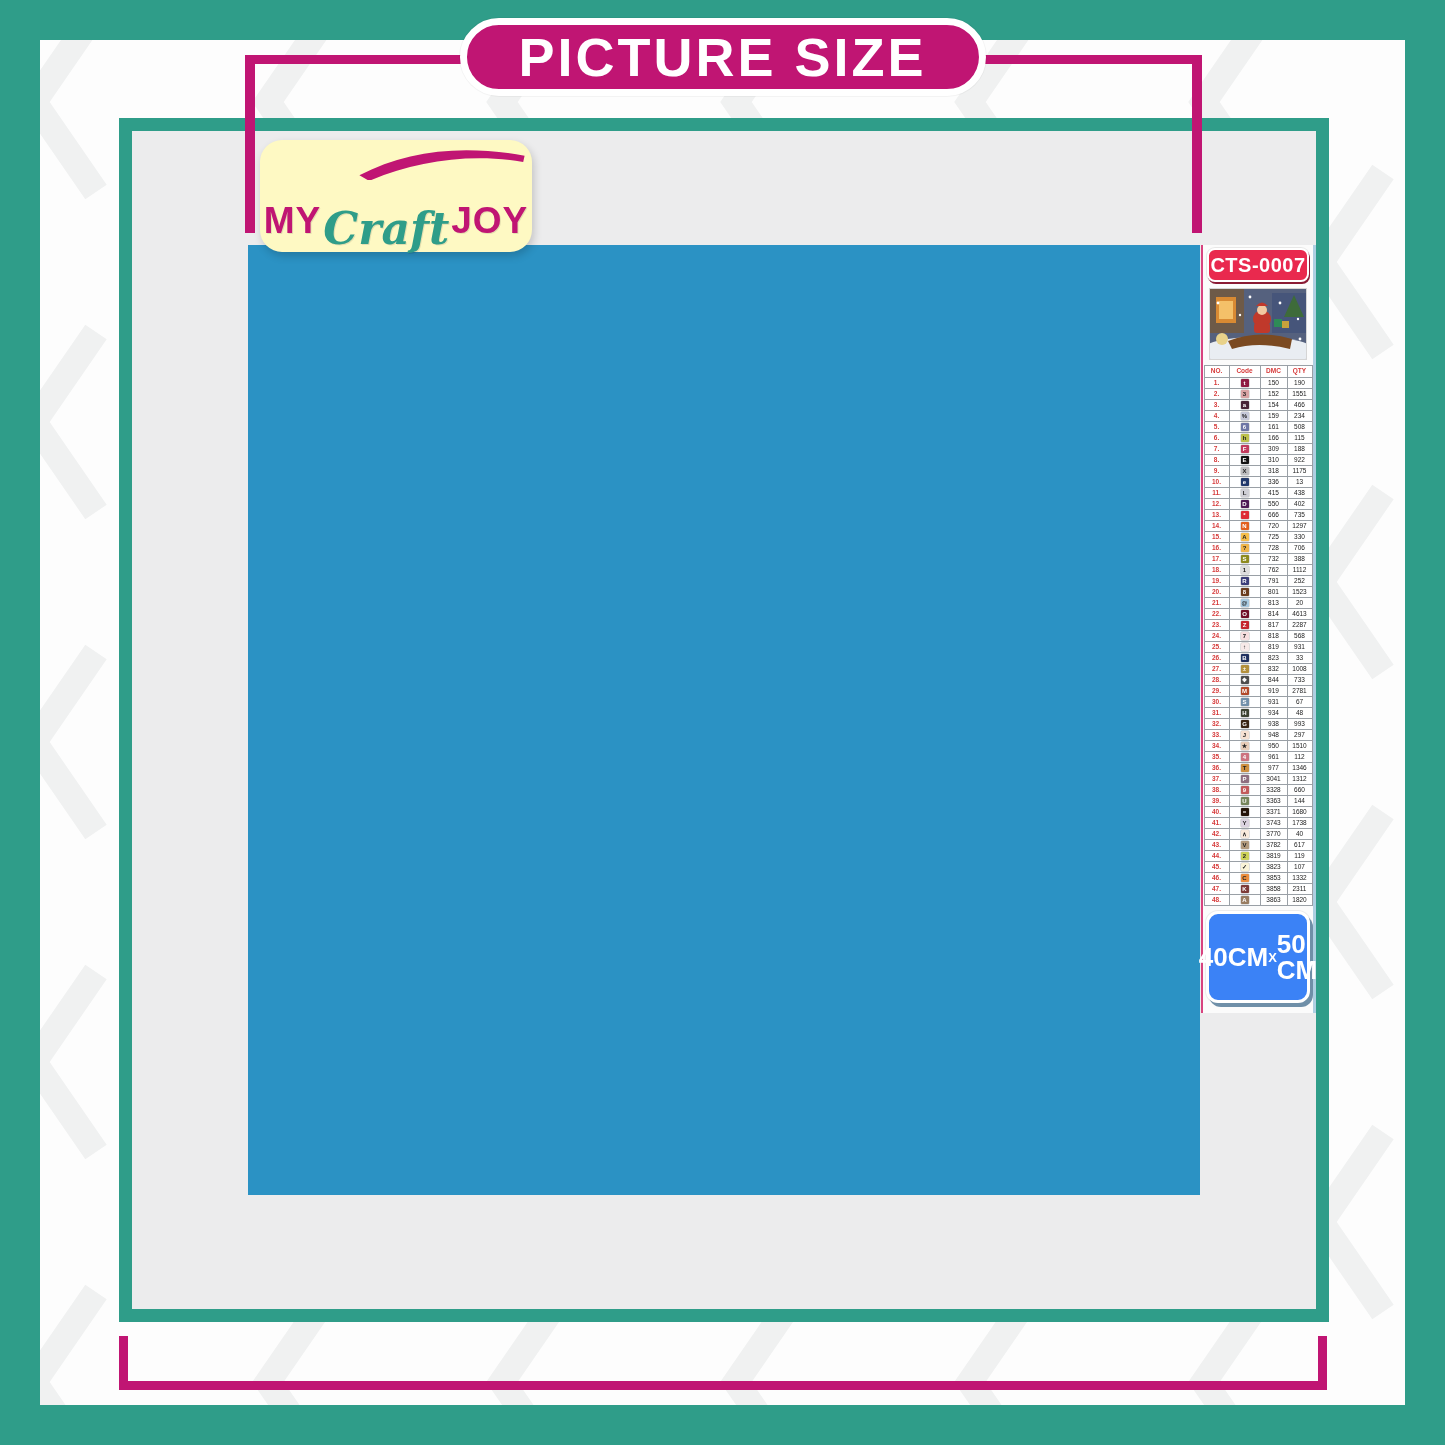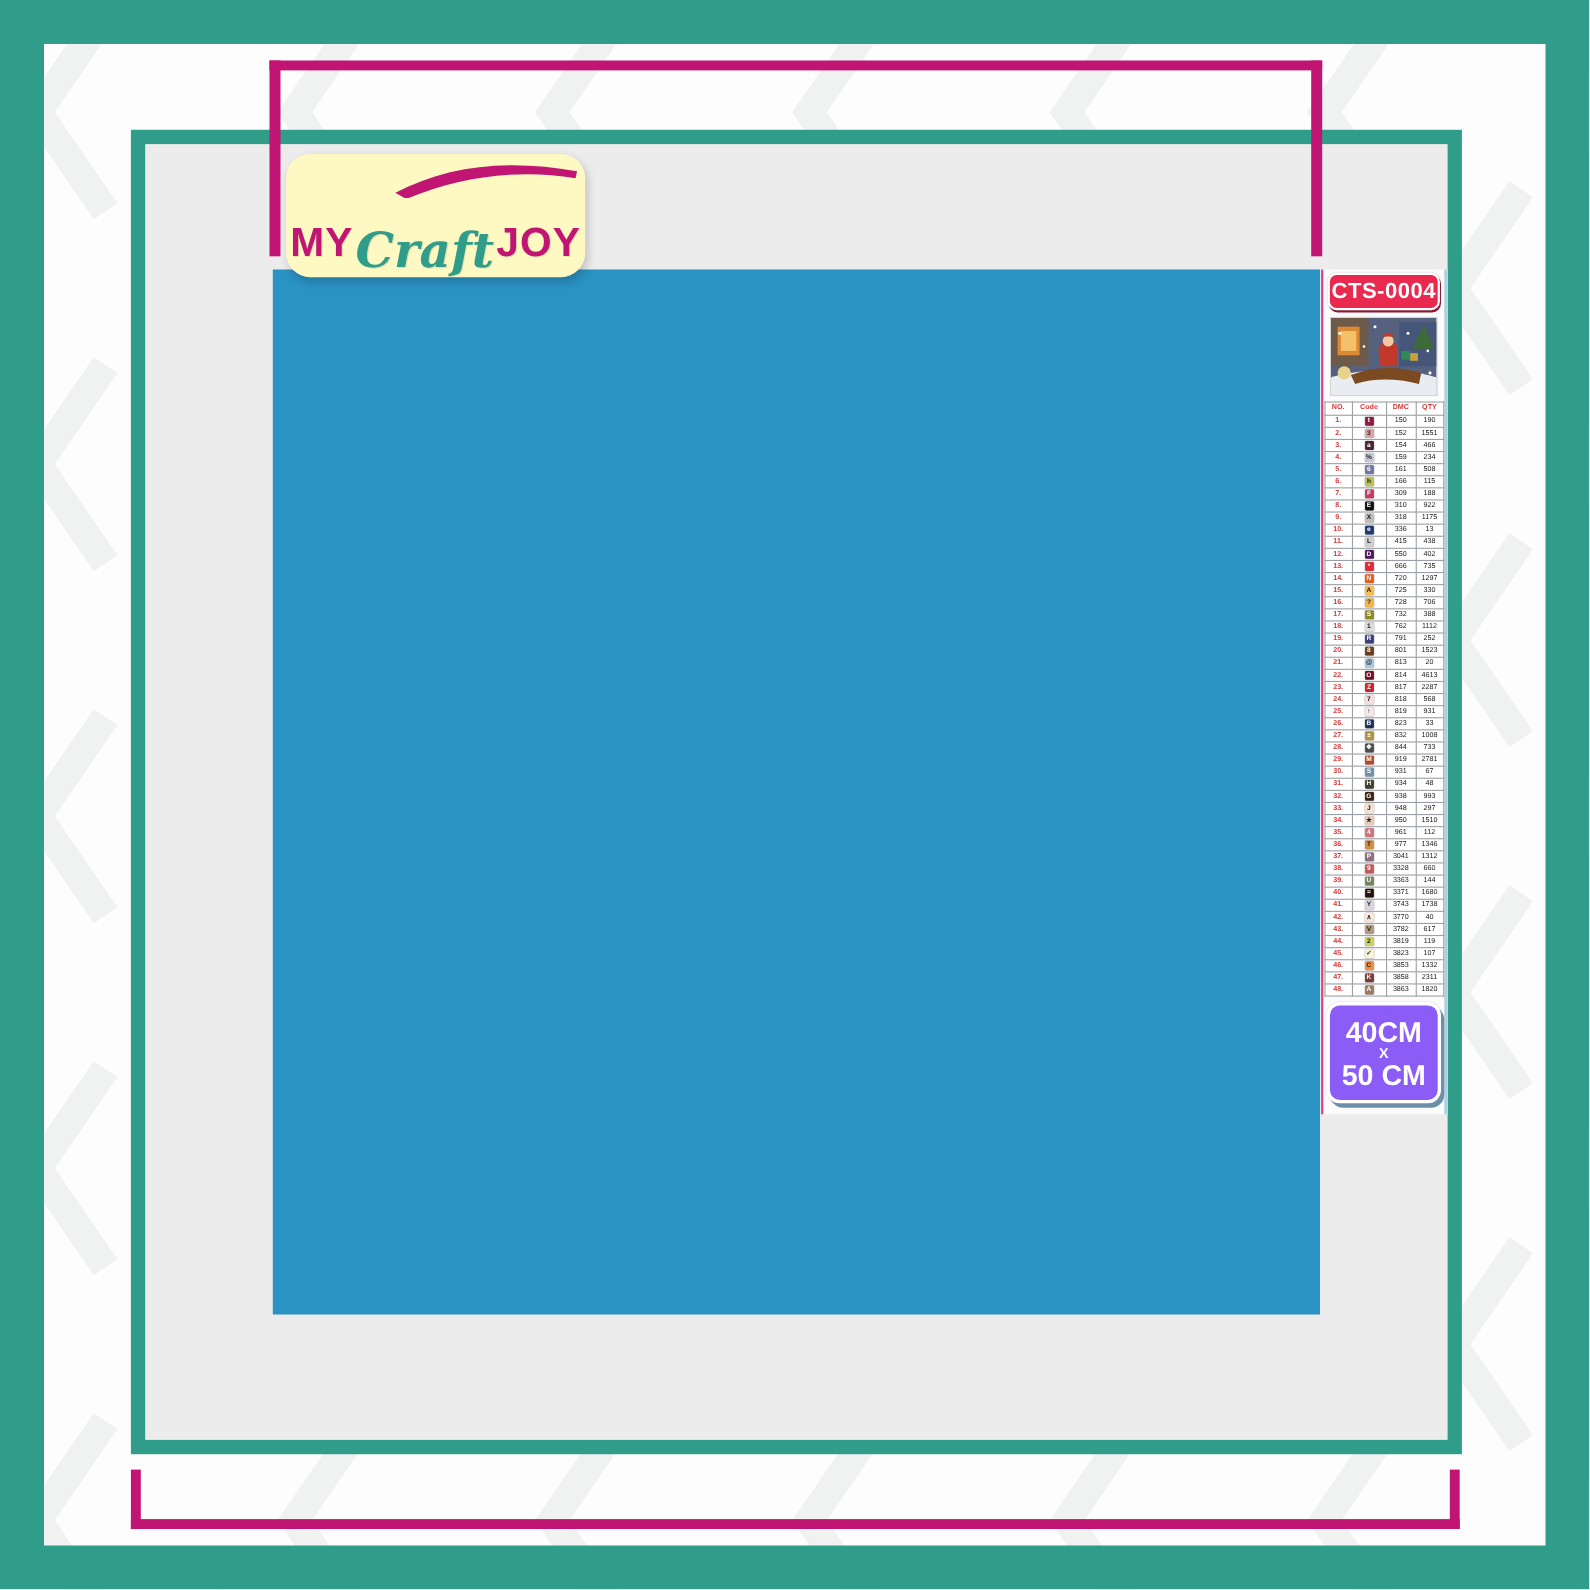--- a/index.html
+++ b/index.html
@@ -54,22 +54,22 @@
   #kit-thumb{margin-top:7px;flex:0 0 auto;box-shadow:0 0 0 1px rgba(0,0,0,0.15);}
   #dmc-table{margin-top:6px;border-collapse:collapse;table-layout:fixed;width:104px;flex:0 0 auto;
     background:#fff;}
   #dmc-table th,#dmc-table td{border:1px solid #9AA0A6;padding:0;height:10px;
     font-size:6.5px;line-height:1;text-align:center;vertical-align:middle;font-weight:bold;}
   #dmc-table th{color:#D63A3A;height:11px;}
   #dmc-table td.no{color:#D63A3A;}
   #dmc-table td.dmc,#dmc-table td.qty{color:#222;font-weight:normal;}
   .sym{display:inline-block;width:8px;height:8px;border-radius:1px;font-size:6px;
     line-height:8px;text-align:center;font-weight:bold;box-shadow:0 0 0 0.5px rgba(0,0,0,0.25);}
-  #size-badge{margin-top:5px;width:98px;height:86px;background:#8b5cf6;border:3px solid #fff;
-    border-radius:12px;display:flex;flex-direction:column;align-items:center;justify-content:center;
+  #size-badge{margin-top:5px;width:98px;height:86px;background:#3b82f6;border:3px solid #fff;
+    border-radius:12px;display:flex;flex-direction:row;align-items:center;justify-content:center;
     box-shadow:3px 4px 0 #6F8FA8, 0 0 0 1px rgba(0,0,0,0.06);flex:0 0 auto;}
   #size-badge .big{color:#fff;font-weight:bold;font-size:26px;line-height:1.0;}
   #size-badge .small{color:#fff;font-weight:bold;font-size:13px;line-height:1.0;}
 </style>
 </head>
 <body>
 
 <div id="stage">
 
   <svg id="chevron-bg" xmlns="http://www.w3.org/2000/svg" width="1445" height="1445">
@@ -85,38 +85,41 @@
   </svg>
 
   <div id="outer-border"></div>
 
   <div id="canvas-frame" class="abs"></div>
 
   <div id="picture-bracket" class="abs"></div>
 
   <div id="canvass-bracket" class="abs"></div>
 
+  <div id="pill-top" class="pill abs">
+    <span>PICTURE SIZE</span>
+  </div>
 
 
   <div id="logo" class="abs">
     <span class="w1">MY</span>
     <span class="w2">Craft</span>
     <span class="w3">JOY</span>
     <svg id="logo-swash" viewBox="0 0 240 50">
       <path d="M2 44 C 70 8, 150 0, 238 16 L 236 25 C 160 12, 82 24, 16 52 Z" fill="#C01573"></path>
     </svg>
   </div>
 
   <div id="pasting-area" class="abs">
   </div>
 
   <div id="legend" class="abs">
 
     <div id="kit-code-badge">
-      <span>CTS-0004</span>
+      <span>CTS-0007</span>
     </div>
 
     <svg id="kit-thumb" width="96" height="70" viewBox="0 0 96 70" xmlns="http://www.w3.org/2000/svg">
       <rect width="96" height="70" fill="#55617E"></rect>
       <rect x="0" y="0" width="34" height="44" fill="#6E5A48"></rect>
       <rect x="6" y="8" width="20" height="26" fill="#D98A33"></rect>
       <rect x="9" y="12" width="14" height="18" fill="#F4C069"></rect>
       <rect x="62" y="4" width="34" height="40" fill="#46557A"></rect>
       <polygon points="84,6 94,28 74,28" fill="#3E6B3A"></polygon>
       <ellipse cx="48" cy="62" rx="58" ry="14" fill="#E9EDF2"></ellipse>

